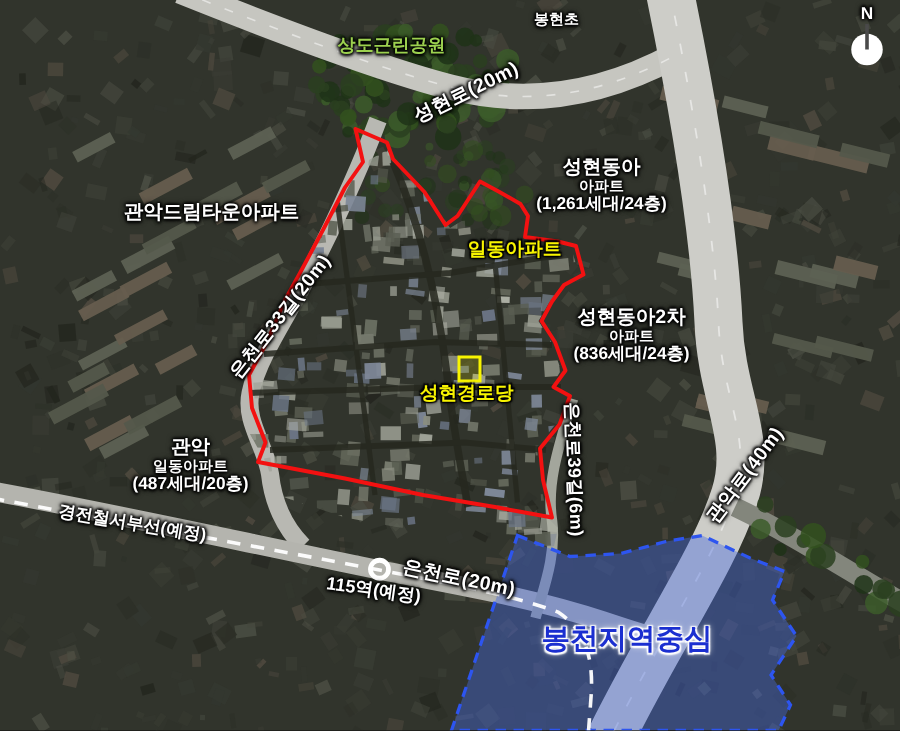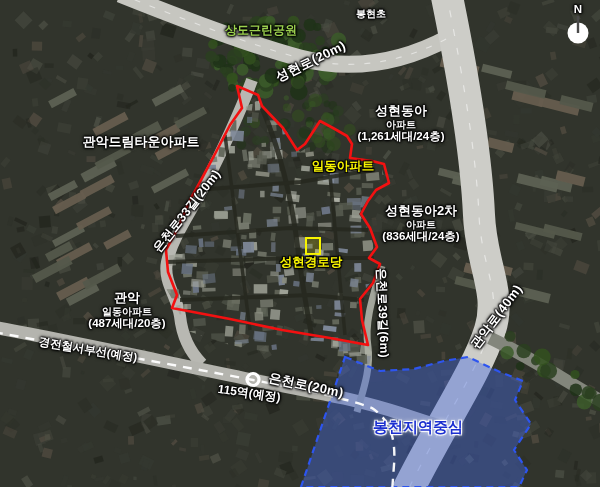--- a/index.html
+++ b/index.html
@@ -27,21 +27,21 @@
   .site .l1{font-size:13px;}
   .site .l2{font-size:10px;}
   .site .detail{font-size:11.5px;}
   .road{font-size:13px;letter-spacing:.3px;}
   .green{color:var(--park-text);font-size:12px;}
   .yellow{
     color:var(--highlight);font-size:12.5px;
     text-shadow:-1px -1px 1px #000,1px -1px 1px #000,-1px 1px 1px #000,1px 1px 1px #000,0 0 3px #000;
   }
   .bluezone{
-    color:var(--district-text);font-size:15px;text-align:center;
+    color:var(--district-text);font-size:19px;text-align:center;
     text-shadow:-1px -1px 1px #fff,1px -1px 1px #fff,-1px 1px 1px #fff,1px 1px 1px #fff,0 0 5px #fff;
   }
   .north{font-size:11.5px;}
 </style>
 </head>
 <body>
 
 <div class="stage">
 
   <svg id="map-svg" width="600" height="487" viewBox="0 0 600 487">

